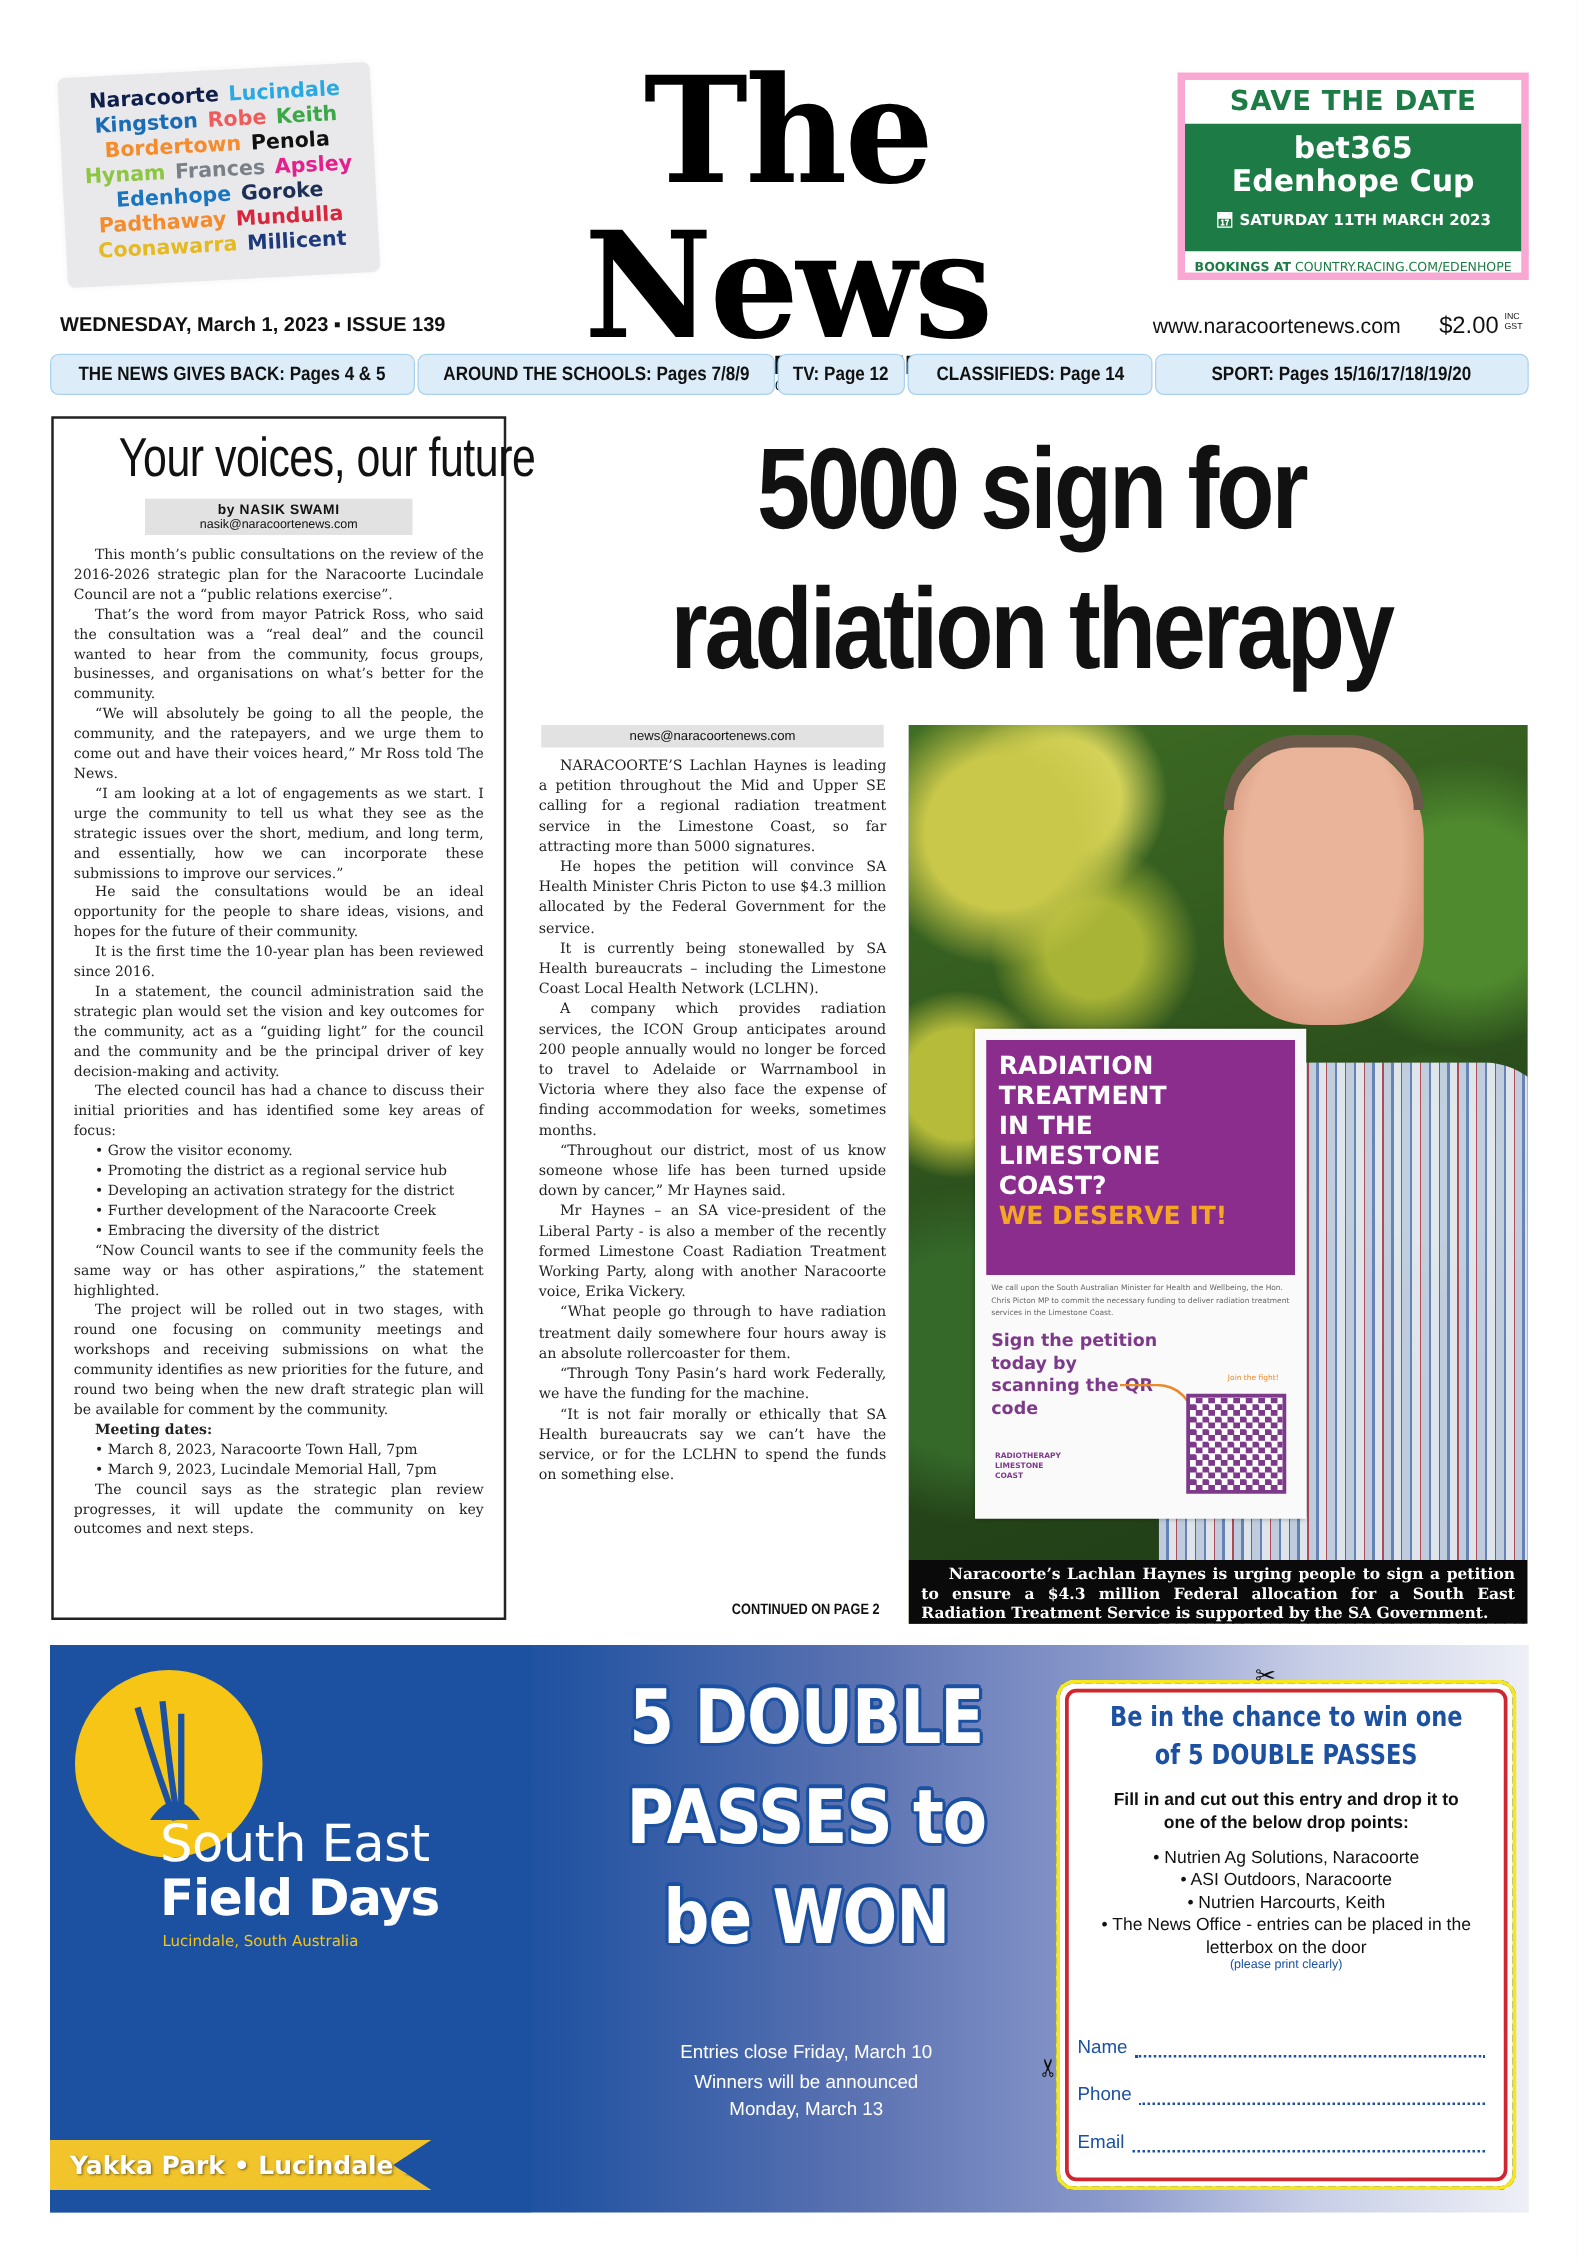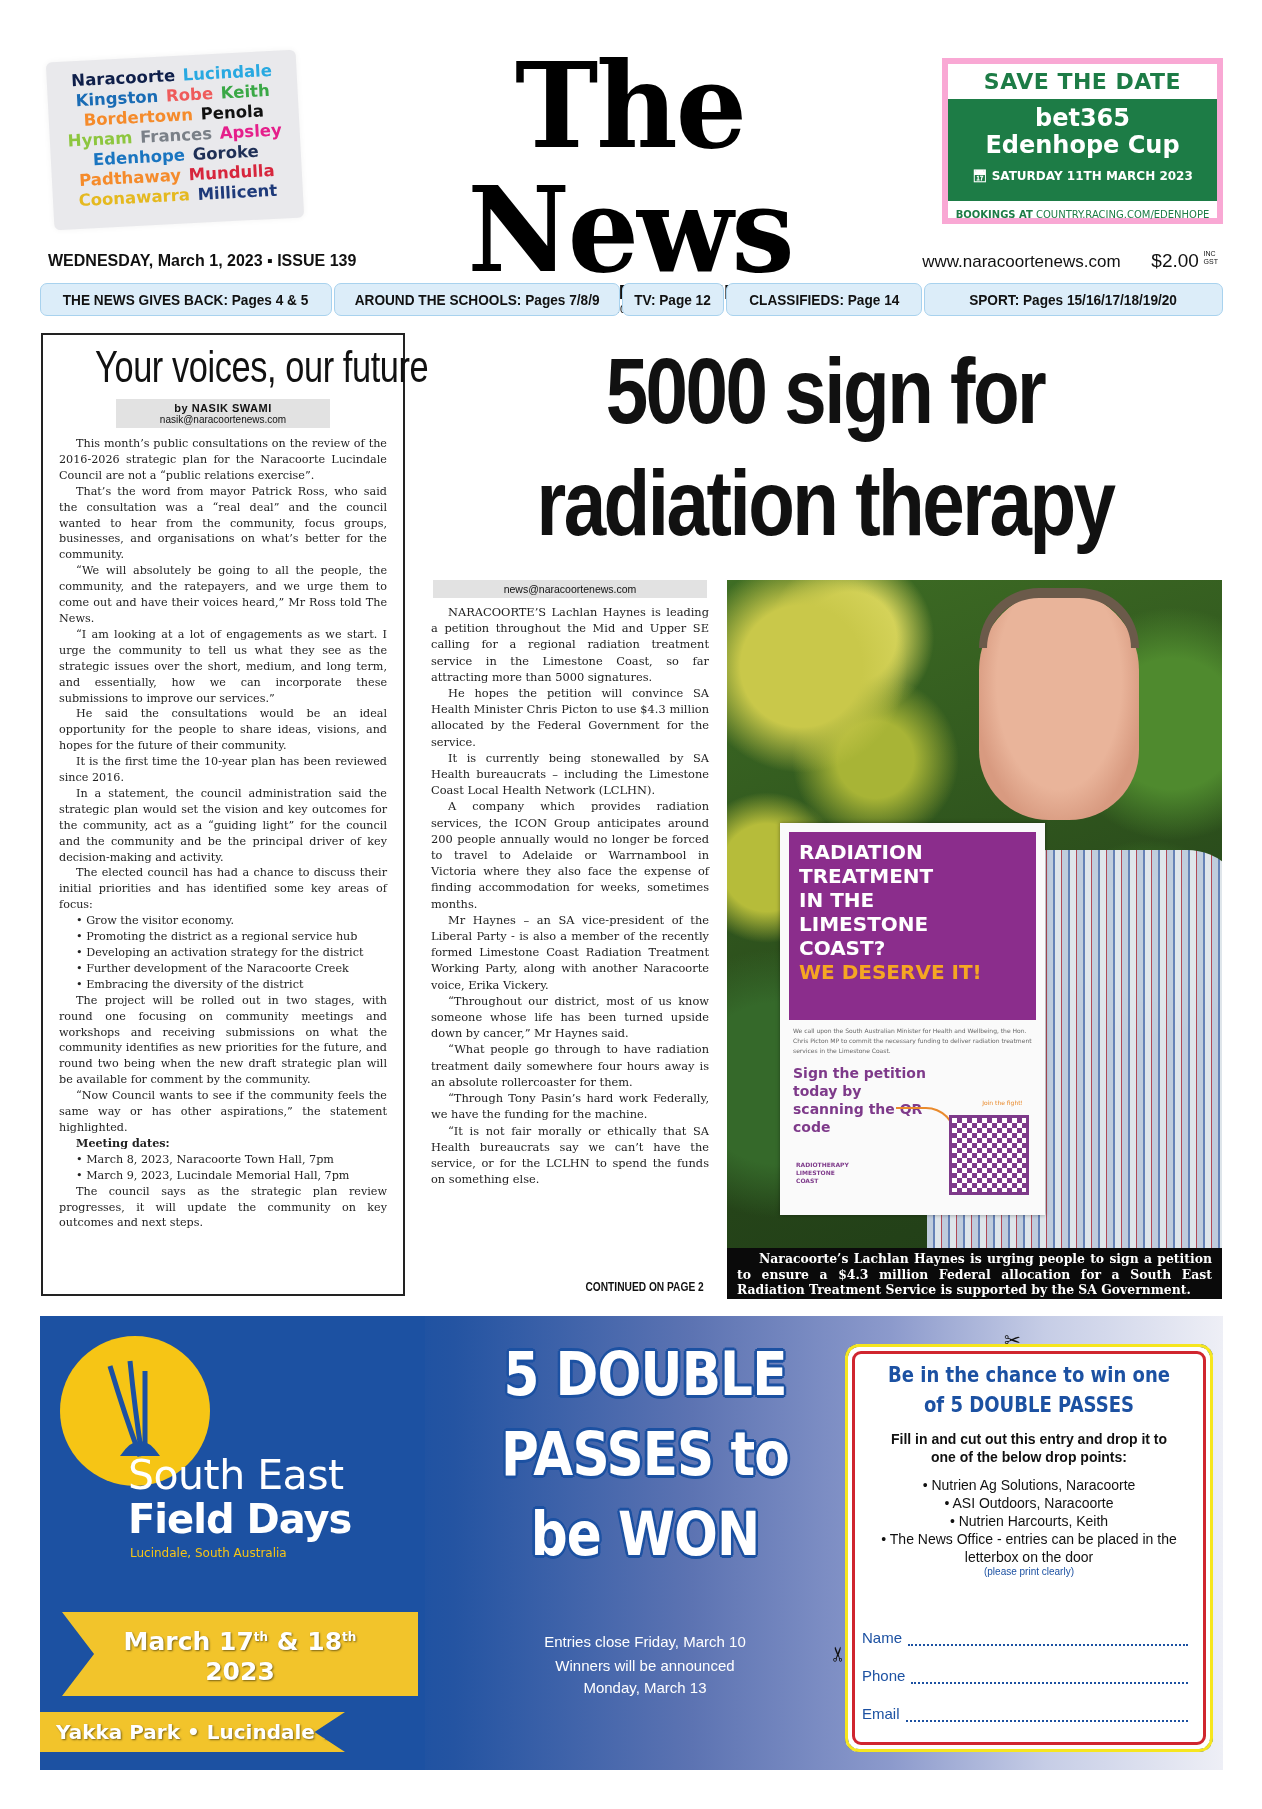--- a/index.html
+++ b/index.html
@@ -213,22 +213,22 @@
         <p>It is the first time the 10-year plan has been reviewed since 2016.</p>
         <p>In a statement, the council administration said the strategic plan would set the vision and key outcomes for the community, act as a “guiding light” for the council and the community and be the principal driver of key decision-making and activity.</p>
         <p>The elected council has had a chance to discuss their initial priorities and has identified some key areas of focus:</p>
         <ul>
           <li>Grow the visitor economy.</li>
           <li>Promoting the district as a regional service hub</li>
           <li>Developing an activation strategy for the district</li>
           <li>Further development of the Naracoorte Creek</li>
           <li>Embracing the diversity of the district</li>
         </ul>
+        <p>“Now Council wants to see if the community feels the same way or has other aspirations,” the statement highlighted.</p>
         <p>The project will be rolled out in two stages, with round one focusing on community meetings and workshops and receiving submissions on what the community identifies as new priorities for the future, and round two being when the new draft strategic plan will be available for comment by the community.</p>
-        <p>“Now Council wants to see if the community feels the same way or has other aspirations,” the statement highlighted.</p>
         <p class="sub">Meeting dates:</p>
         <ul>
           <li>March 8, 2023, Naracoorte Town Hall, 7pm</li>
           <li>March 9, 2023, Lucindale Memorial Hall, 7pm</li>
         </ul>
         <p>The council says as the strategic plan review progresses, it will update the community on key outcomes and next steps.</p>
       </div>
   </div>
 
   <div class="headline">
@@ -236,22 +236,22 @@
     <div>radiation therapy</div>
   </div>
 
   <div class="midcol">
     <div class="tag">news@naracoortenews.com</div>
     <div class="body" id="midbody">
         <p>NARACOORTE’S Lachlan Haynes is leading a petition throughout the Mid and Upper SE calling for a regional radiation treatment service in the Limestone Coast, so far attracting more than 5000 signatures.</p>
         <p class="gap">He hopes the petition will convince SA Health Minister Chris Picton to use $4.3 million allocated by the Federal Government for the service.</p>
         <p>It is currently being stonewalled by SA Health bureaucrats – including the Limestone Coast Local Health Network (LCLHN).</p>
         <p>A company which provides radiation services, the ICON Group anticipates around 200 people annually would no longer be forced to travel to Adelaide or Warrnambool in Victoria where they also face the expense of finding accommodation for weeks, sometimes months.</p>
+        <p>“Throughout our district, most of us know someone whose life has been turned upside down by cancer,” Mr Haynes said.</p>
         <p>Mr Haynes – an SA vice-president of the Liberal Party - is also a member of the recently formed Limestone Coast Radiation Treatment Working Party, along with another Naracoorte voice, Erika Vickery.</p>
-        <p>“Throughout our district, most of us know someone whose life has been turned upside down by cancer,” Mr Haynes said.</p>
         <p>“What people go through to have radiation treatment daily somewhere four hours away is an absolute rollercoaster for them.</p>
         <p>“Through Tony Pasin’s hard work Federally, we have the funding for the machine.</p>
         <p>“It is not fair morally or ethically that SA Health bureaucrats say we can’t have the service, or for the LCLHN to spend the funds on something else.</p>
       </div>
   </div>
   <div class="contd">CONTINUED ON PAGE 2</div>
 
   <div class="photo">
     <div class="foliage"></div>
     <div class="shirt"></div>
@@ -285,26 +285,20 @@
       <div class="sun"></div>
       <svg class="reeds" viewBox="0 0 70 110">
         <path d="M10 10 Q25 60 40 100" stroke="#1c51a2" stroke-width="5" fill="none"></path>
         <path d="M30 5 Q35 55 42 100" stroke="#1c51a2" stroke-width="5" fill="none"></path>
         <path d="M45 15 Q45 60 45 100" stroke="#1c51a2" stroke-width="5" fill="none"></path>
         <path d="M20 100 Q40 70 60 100 Z" fill="#1c51a2"></path>
       </svg>
       <div class="se1">South East</div>
       <div class="se2">Field Days</div>
       <div class="se3">Lucindale, South Australia</div>
-      <div class="ribbon1">
-        <div class="t">
-          <span>March 17</span><sup>th</sup><span> &amp; 18</span><sup>th</sup><br>
-          <span>2023</span>
-        </div>
-      </div>
       <div class="ribbon2">
         <div class="t">Yakka Park  •  Lucindale SA</div>
       </div>
     </div>
 
     <div class="passes">
       <div>5 DOUBLE</div>
       <div>PASSES to</div>
       <div>be WON</div>
     </div>

